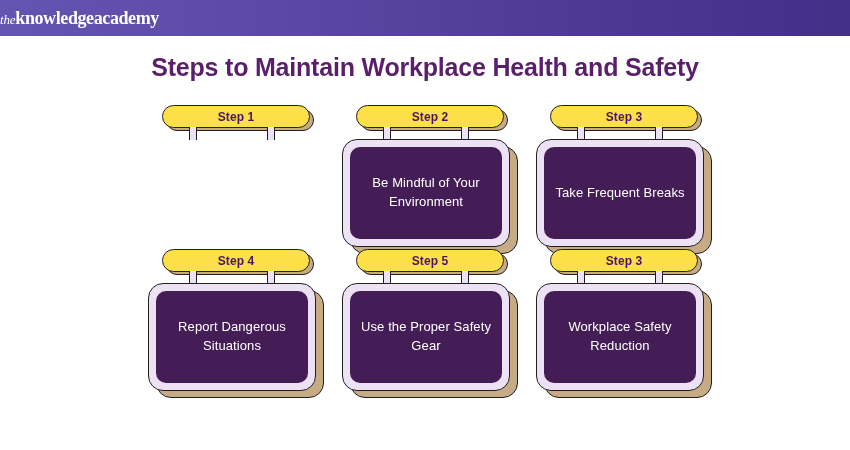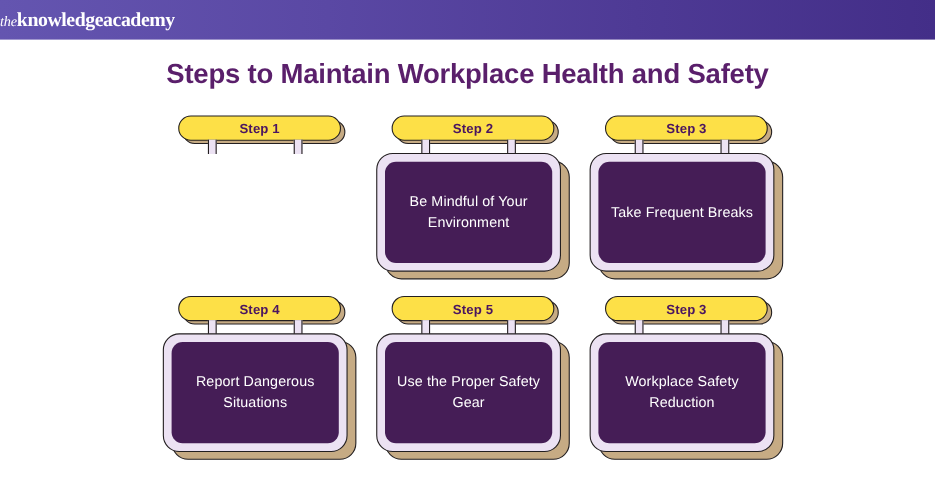--- a/index.html
+++ b/index.html
@@ -66,21 +66,21 @@
     left: 148px;
     top: 105px;
     width: 556px;
   }
   .step-row {
     display: flex;
     justify-content: space-between;
     width: 100%;
   }
   .step-row + .step-row {
-    margin-top: 22px;
+    margin-top: 2px;
   }
 
   .step-item {
     width: 168px;
     position: relative;
   }
 
   
   .step-label-wrap {
     position: relative;

